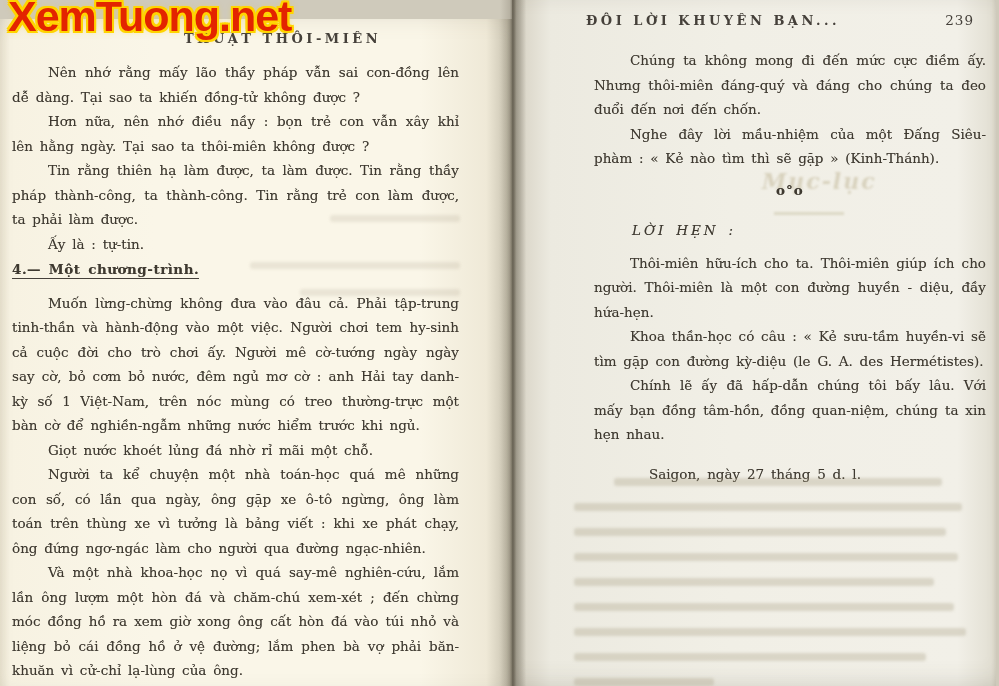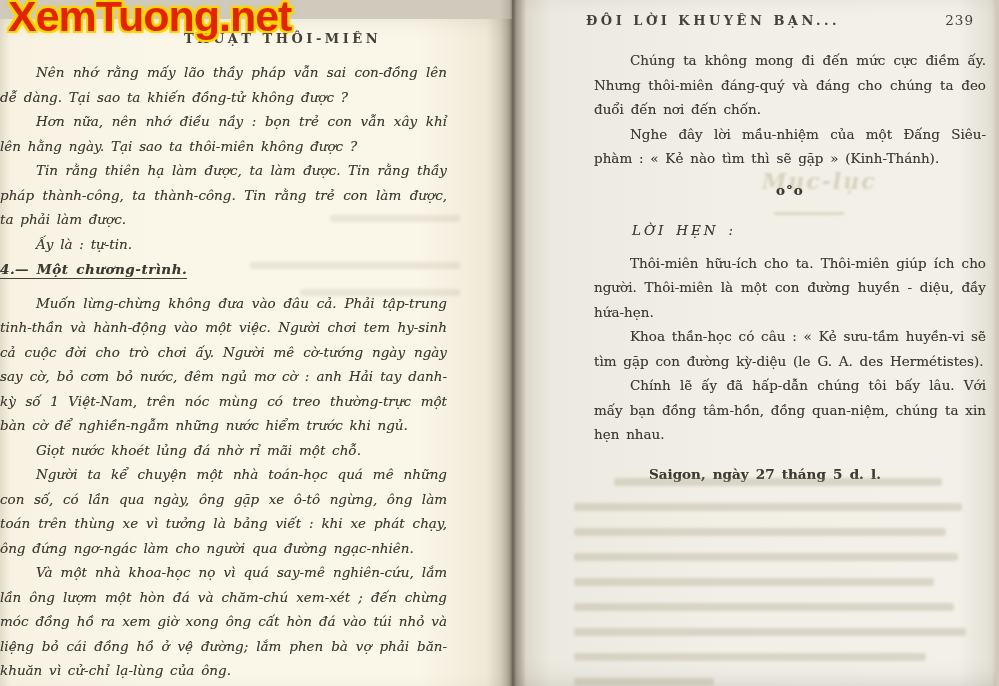--- a/index.html
+++ b/index.html
@@ -27,34 +27,34 @@
                 0 0 6px rgba(255,212,0,.6);}
 
   
   .running-header{font-size:13px;font-weight:bold;letter-spacing:3.5px;color:#45403a;white-space:nowrap;}
   .body-text p{margin:0;font-size:13.5px;line-height:24.5px;color:#3e3930;
     text-align:justify;text-indent:36px;word-spacing:2.5px;
     text-shadow:0 0 .6px rgba(62,57,48,.45);}
 
   
   .left-header{position:absolute;top:12px;left:16px;width:447px;text-align:center;padding-left:86px;box-sizing:border-box;}
-  .left-body{position:absolute;top:41px;left:0;width:447px;font-style:italic;}
+  .left-body{position:absolute;top:41px;left:12px;width:447px;}
   .heading-4{margin:1px 0 9px 0 !important;text-indent:0 !important;text-align:center;}
   .heading-4 span{font-weight:bold;border-bottom:1.5px solid #45403a;padding-bottom:1px;letter-spacing:.5px;}
 
   
   .right-header{position:absolute;top:12px;left:74px;width:400px;display:flex;justify-content:space-between;align-items:baseline;}
   .page-number{font-size:13.5px;font-weight:normal;color:#45403a;letter-spacing:1px;padding-right:12px;}
   .right-body{position:absolute;top:48px;left:82px;width:392px;}
   .ornament{margin:7px 0 0 0 !important;text-align:center !important;text-indent:0 !important;
     font-size:12px;font-weight:bold;letter-spacing:1px;}
   .loi-hen{margin:16px 0 8px 0 !important;text-indent:0 !important;text-align:left !important;
     font-style:italic;font-size:15px;font-weight:normal;letter-spacing:3px;padding-left:38px;}
   .dateline{margin-top:15px !important;text-align:center;text-indent:0 !important;
-    font-weight:bold;word-spacing:7px;padding-left:55px;}
+    font-weight:normal;word-spacing:7px;padding-left:55px;}
 
   
   .ghost-title{position:absolute;top:168px;left:250px;font-size:22px;font-style:italic;font-weight:bold;
     color:rgba(176,164,124,.38);filter:blur(1px);letter-spacing:2px;}
   .ghost-rule{position:absolute;top:212px;left:262px;width:70px;height:3px;background:rgba(176,164,124,.3);filter:blur(1px);}
   .bleed{position:absolute;left:62px;width:400px;top:478px;}
   .bleed-line{height:8px;margin-bottom:17px;background:rgba(168,160,132,.32);filter:blur(1.6px);border-radius:3px;}
   .bleed-left{position:absolute;height:7px;background:rgba(160,152,126,.18);filter:blur(1.8px);border-radius:3px;}
 </style>
 </head>

